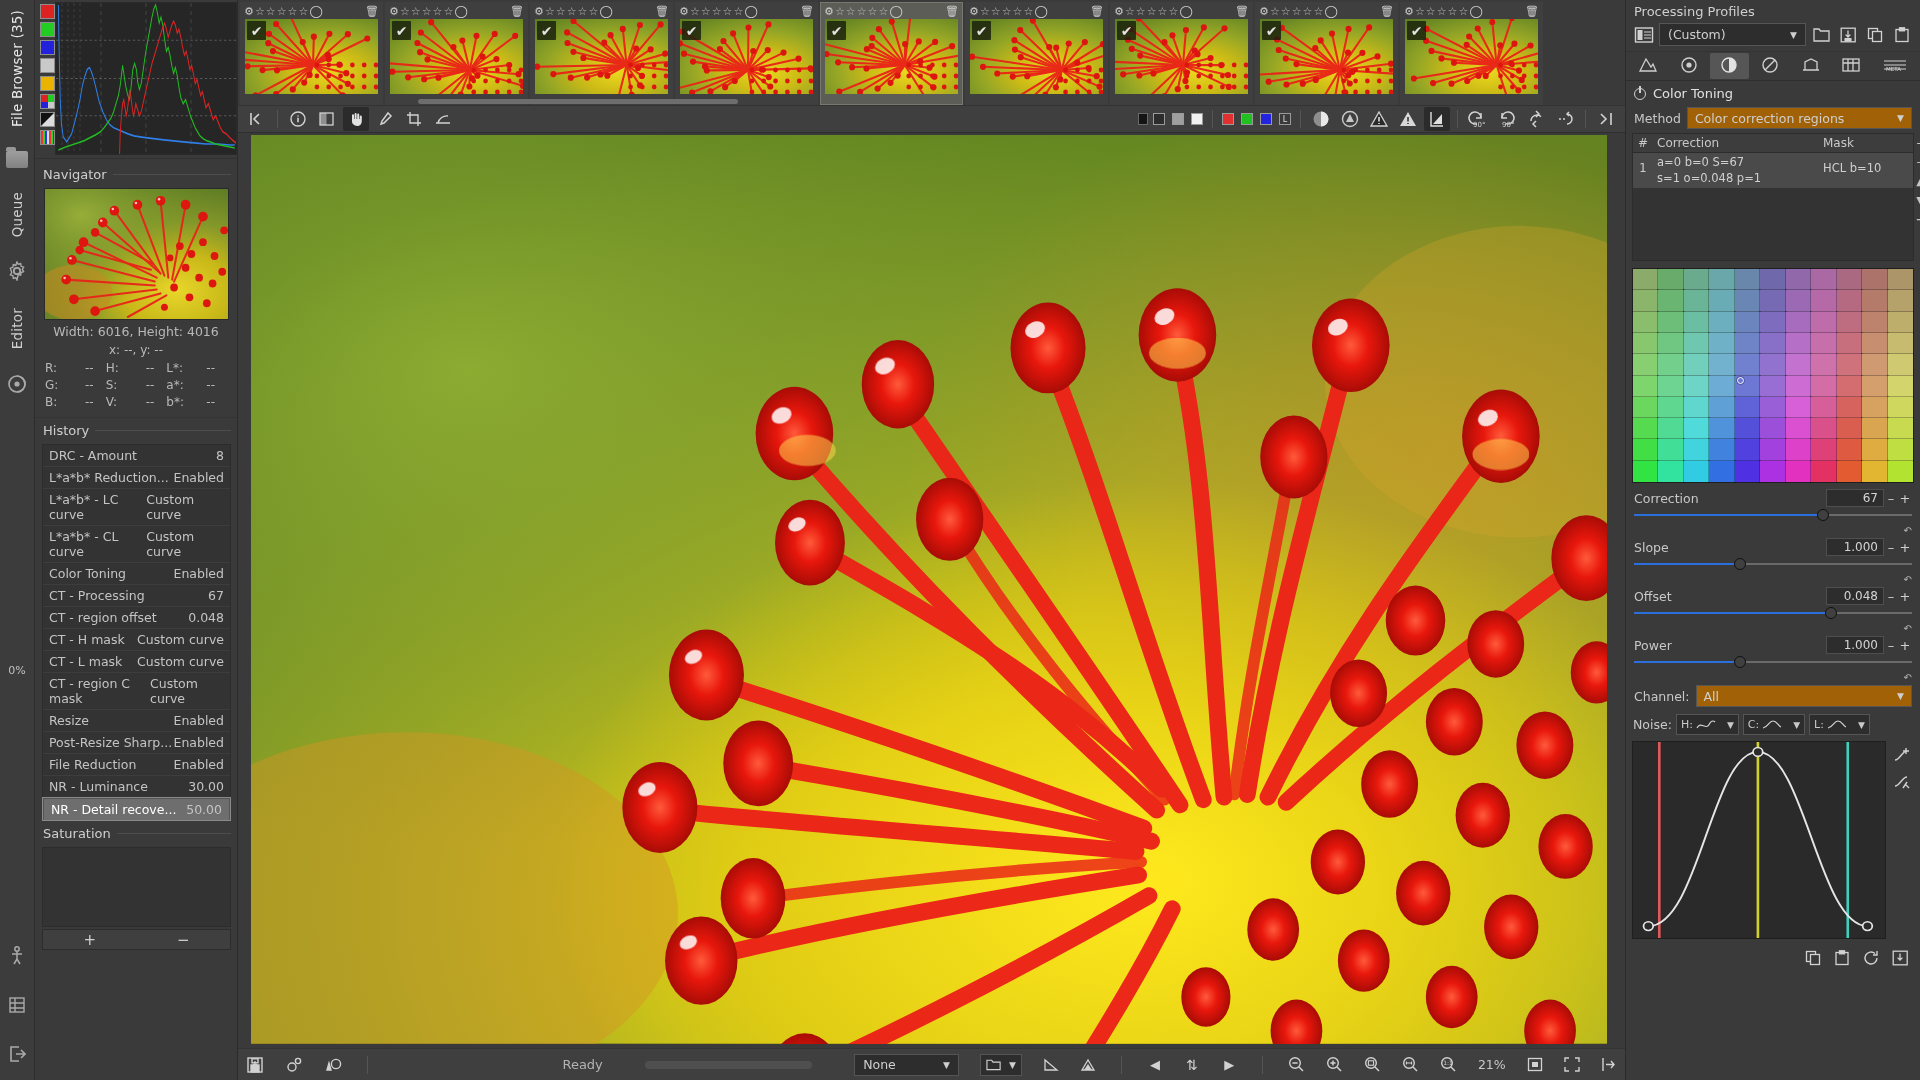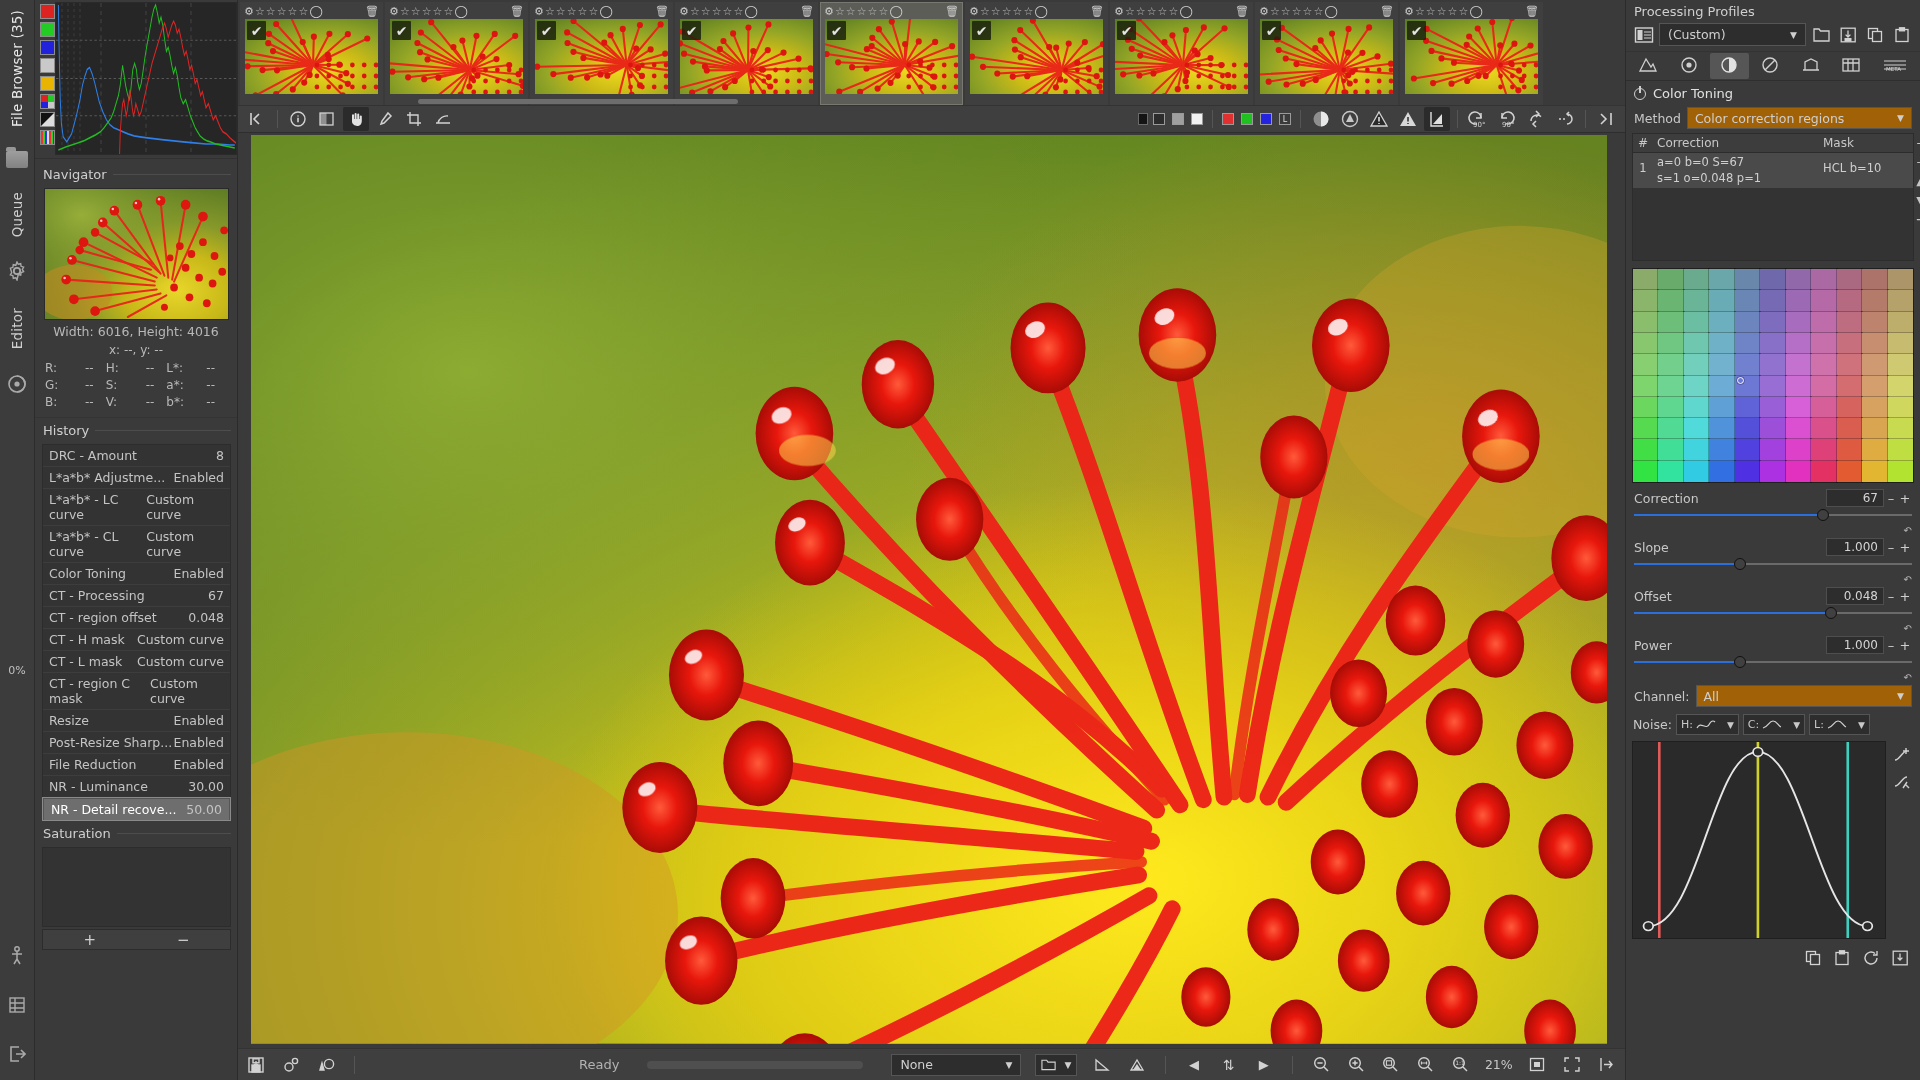--- a/index.html
+++ b/index.html
@@ -120,21 +120,21 @@
   }
   .tbtn.on { background: #2b2b2b; }
   .tsep { width: 1px; height: 18px; background: #555; margin: 0 4px; }
   .flexfill { flex: 1 1 auto; }
   .sw { width: 12px; height: 12px; border: 1px solid #9a9a9a; cursor: pointer; }
 
   .canvas { flex: 1 1 auto; background: #3a3a3a; position: relative; padding: 2px 18px 4px 13px; }
   .canvas-inner { width: 100%; height: 100%; position: relative; overflow: hidden; background: #222; }
 
   .bottombar {
-    height: 34px; background: #3f3f3f; display: flex; align-items: center; gap: 14px;
+    height: 34px; background: #3f3f3f; display: flex; align-items: center; gap: 21px;
     padding: 0 8px; border-top: 1px solid #333;
   }
   .statustext { color: #b2b2b2; font-size: 13px; }
   .progress { width: 270px; height: 8px; background: #4f4f4f; border-radius: 4px; }
   .combo {
     background: #2d2d2d; border: 1px solid #555; color: #cfcfcf;
     height: 22px; display: flex; align-items: center; padding: 0 8px;
     font-size: 12.5px; min-width: 80px; justify-content: space-between; cursor: pointer;
   }
   .combo .cv { flex: 1 1 auto; }
@@ -422,21 +422,21 @@
     <div class="sect-head">
       <span>History</span>
       <span class="rule"></span>
     </div>
     <div class="hist-list" id="history-list">
         <div class="hrow">
           <span>DRC - Amount</span>
           <span class="hv">8</span>
         </div>
         <div class="hrow">
-          <span>L*a*b* Adjustme...</span>
+          <span>L*a*b* Reduction...</span>
           <span class="hv">Enabled</span>
         </div>
         <div class="hrow">
           <span>L*a*b* - LC curve</span>
           <span class="hv">Custom curve</span>
         </div>
         <div class="hrow">
           <span>L*a*b* - CL curve</span>
           <span class="hv">Custom curve</span>
         </div>

